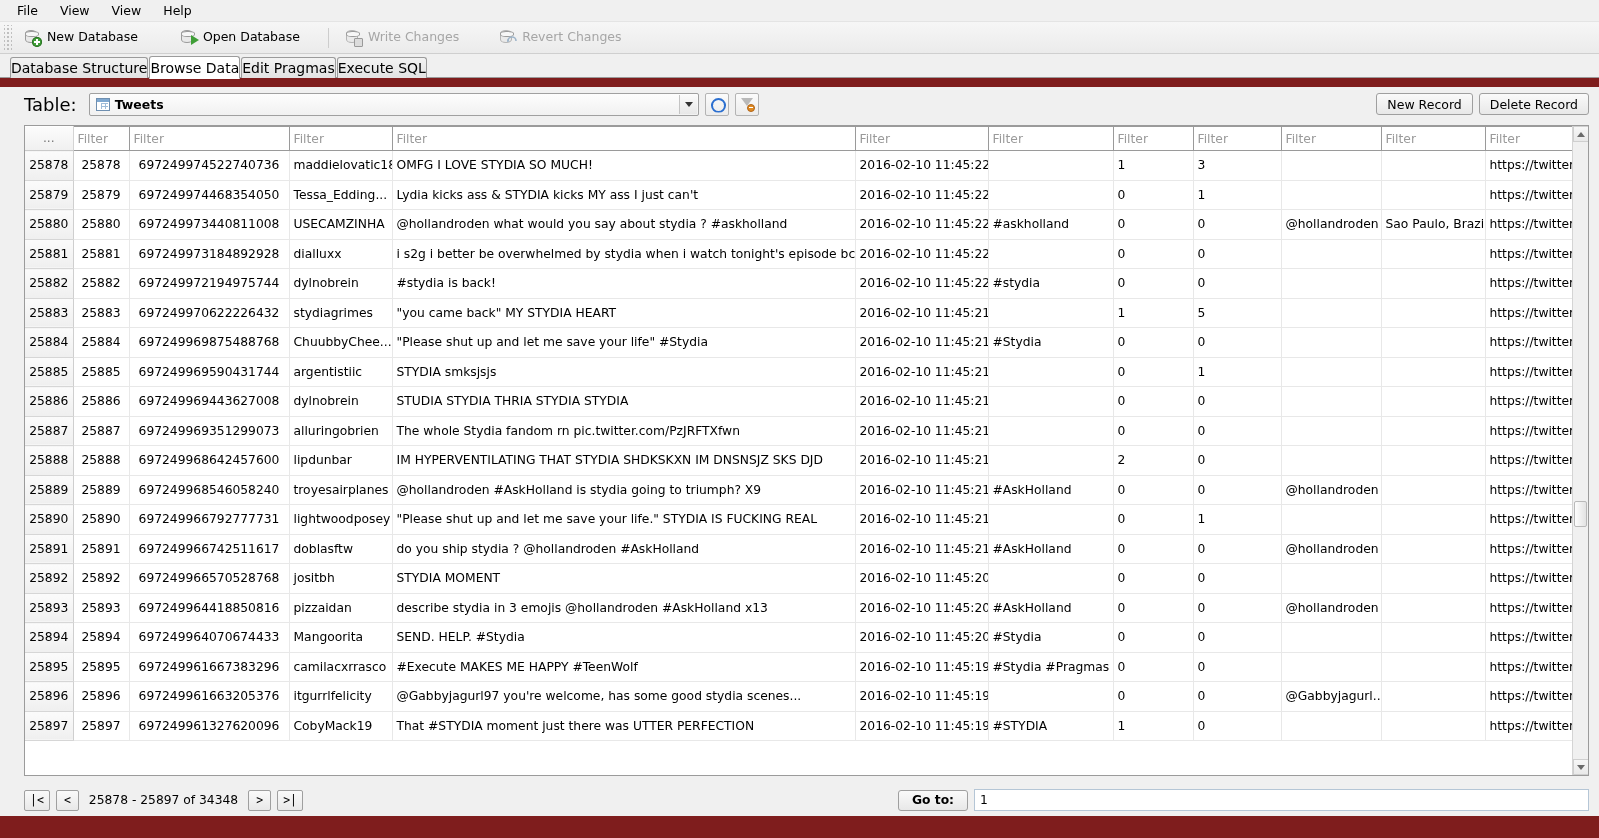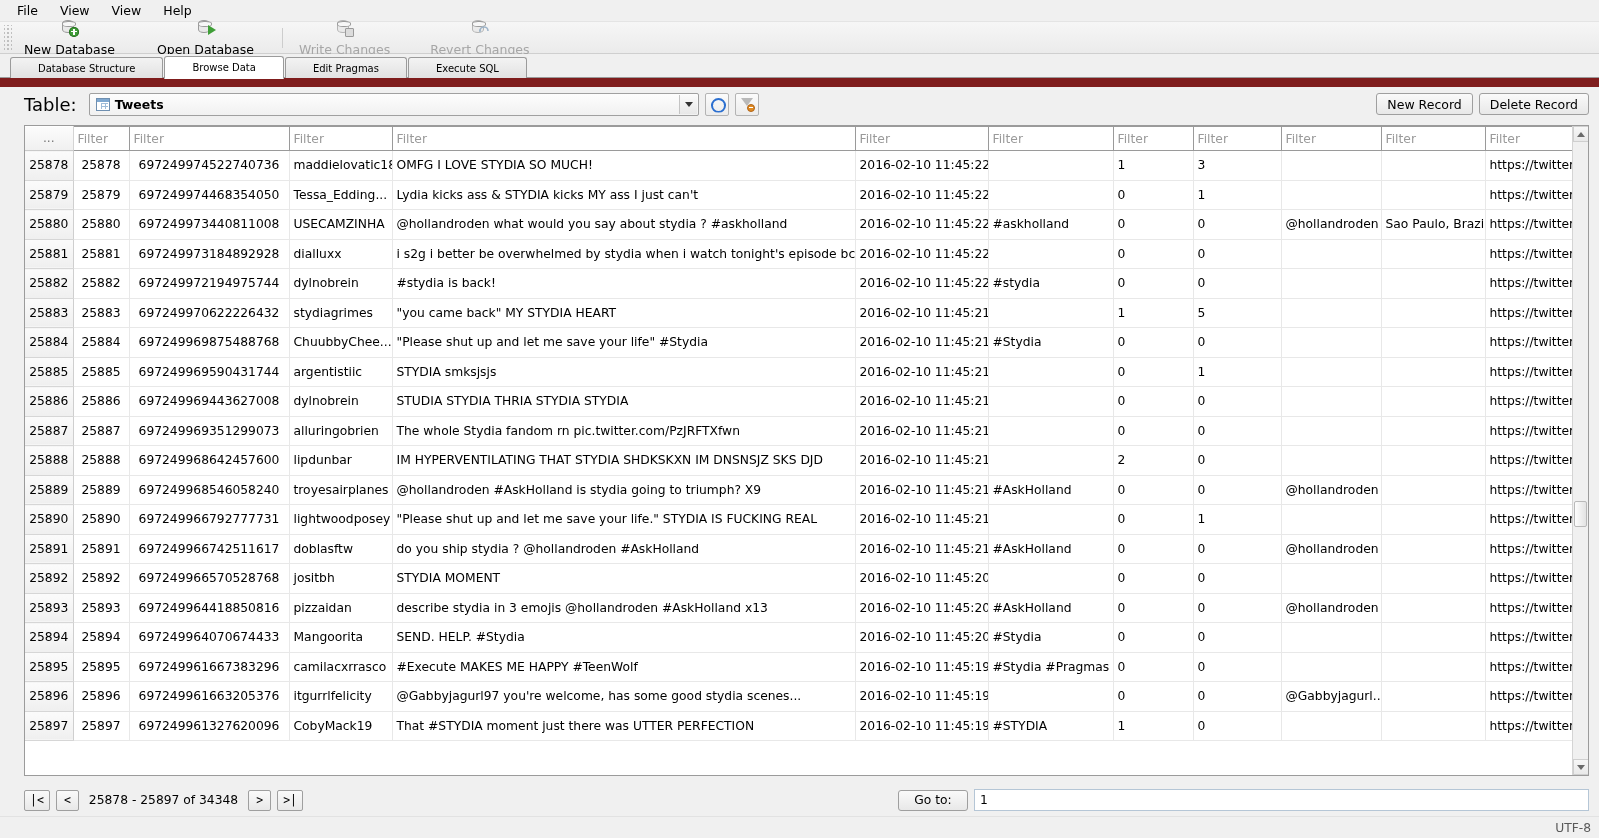--- a/index.html
+++ b/index.html
@@ -42,30 +42,29 @@
   }
   .grip {
     width: 8px; height: 26px;
     margin-right: 2px;
     background-image: radial-gradient(circle, #aaa 1px, transparent 1.2px);
     background-size: 4px 4px;
     background-position: 2px 2px;
     opacity: .7;
   }
   .tbtn {
-    display: flex; align-items: center;
+    display: flex; 
     gap: 6px;
     padding: 3px 9px;
     font-size: 12.5px;
     border: 1px solid transparent;
     border-radius: 2px;
     white-space: nowrap;
     cursor: default;
     color: #000;
-    flex-direction: column;
   }
   .tbtn.disabled { color: #a6a6a6; }
   .tbsep { width: 1px; height: 20px; background: #cdcdcd; margin: 0 6px; }
 
   
   .ico { width: 17px; height: 17px; position: relative; flex: 0 0 17px; }
   .dbcyl {
     position: absolute; left: 1px; top: 1px; width: 12px; height: 13px;
     background: #e9e9e9; border: 1px solid #9a9a9a; border-radius: 6px/3.5px;
   }
@@ -107,23 +106,23 @@
     align-items: flex-end;
     padding-left: 10px;
     position: relative;
   }
   .tabstrip::after {
     content: ""; position: absolute; left: 0; right: 0; bottom: 0;
     height: 1px; background: #9b9b9b;
   }
   .tab {
     height: 21px;
-    padding: 0 27px;
+    padding: 0 0;
     display: flex; align-items: center;
-    font-size: 10px;
+    font-size: 14px;
     background: linear-gradient(to bottom, #f3f3f3, #e2e2e2);
     border: 1px solid #9b9b9b;
     border-bottom: none;
     border-radius: 3px 3px 0 0;
     margin-right: 1px;
     position: relative;
     z-index: 1;
     cursor: default;
     color: #000;
   }
@@ -339,21 +338,21 @@
     cursor: default;
   }
   .rangetxt { font-size: 12.3px; margin: 0 4px; white-space: nowrap; }
   .spacer { flex: 1; }
   .gotobtn {
     width: 70px; height: 21px;
     background: linear-gradient(to bottom, #fafafa, #e8e8e8);
     border: 1px solid #9f9f9f;
     border-radius: 3px;
     display: flex; align-items: center; justify-content: center;
-    font-size: 12.3px; color: #000; cursor: default;
+    font-size: 12.3px; color: #000; cursor: default; font-weight: bold;
   }
   .gotoinput {
     flex: 0 0 615px;
     height: 22px;
     background: #fff;
     border: 1px solid #b5c6d6;
     font-size: 12.3px;
     padding: 0 5px;
     display: flex; align-items: center;
     color: #000;
@@ -794,17 +793,14 @@
       <div class="rangetxt">25878 - 25897 of 34348</div>
       <div class="navbtn">&gt;</div>
       <div class="navbtn">&gt;|</div>
       <div class="spacer"></div>
       <div class="gotobtn">Go to:</div>
       <div class="gotoinput">1</div>
     </div>
 
   </div>
 
-  <div class="statusbar">
-    <span class="enc">UTF-8</span>
-  </div>
 
 </div>
 
 </body></html>

